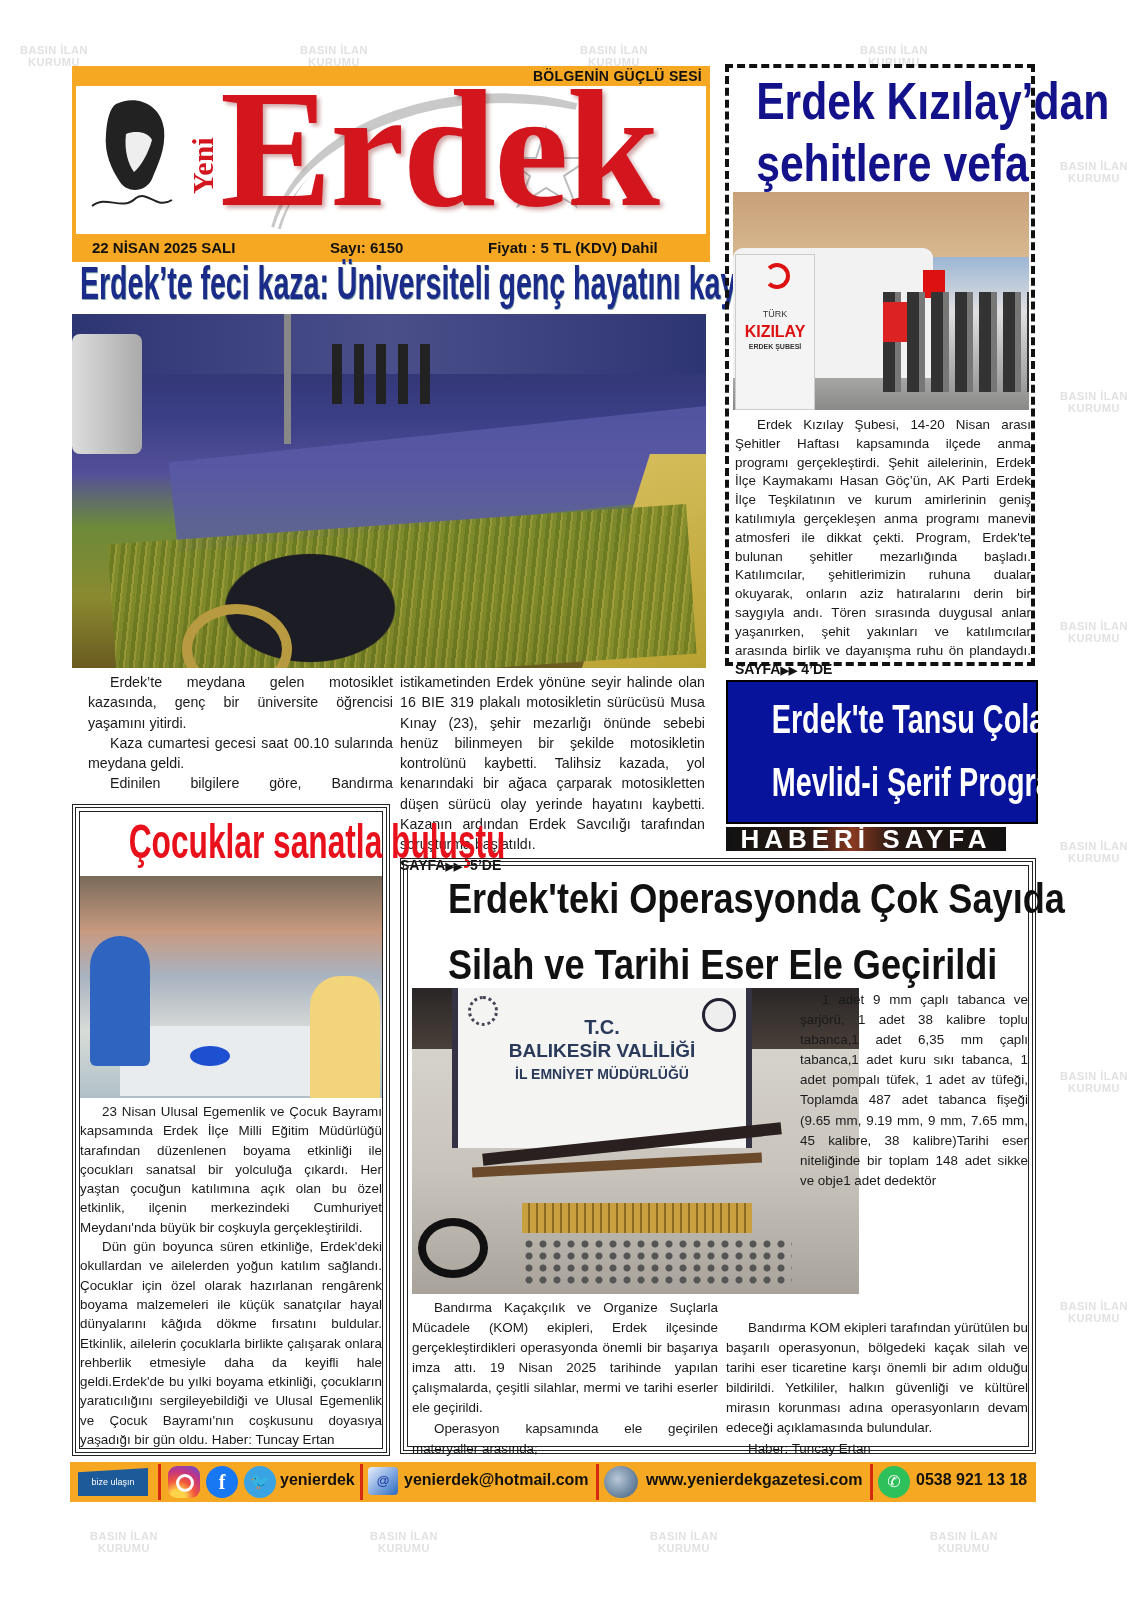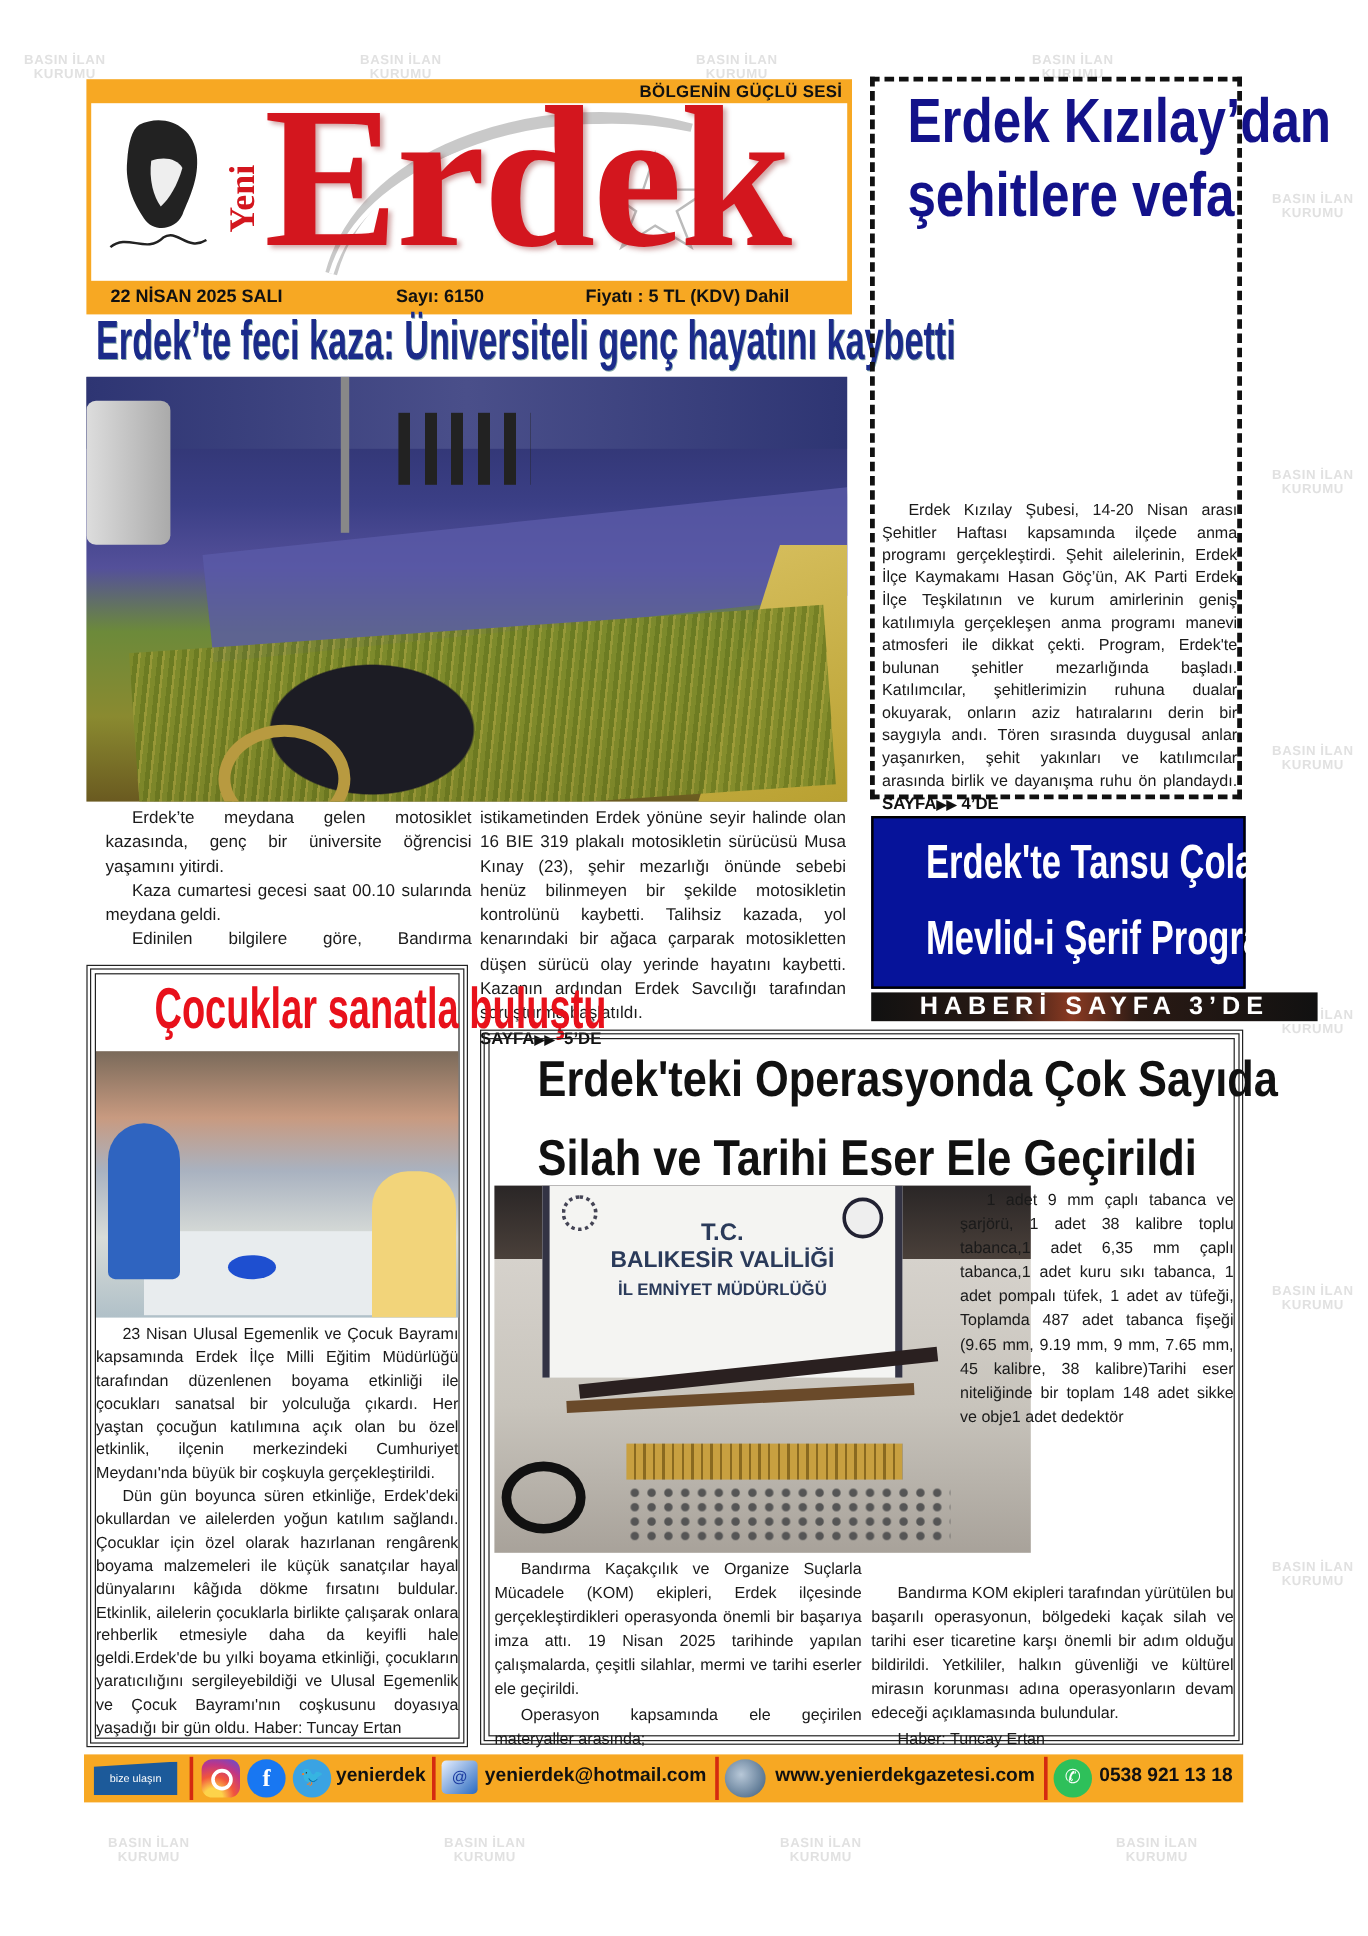--- a/index.html
+++ b/index.html
@@ -54,21 +54,21 @@
   #kizilay-photo .banner .crescent { position:absolute; left:28px; top:8px; width:26px; height:26px; border:4px solid #d11; border-radius:50%; border-left-color:transparent; }
   #kizilay-photo .banner .k { position:absolute; left:4px; top:68px; font-size:16px; font-weight:bold; color:#d11; }
   #kizilay-photo .flag { position:absolute; left:190px; top:78px; width:22px; height:28px; background:#d11; }
   #kizilay-photo .crowd { position:absolute; left:150px; top:100px; width:146px; height:100px; background: repeating-linear-gradient(90deg,#333 0 12px,#777 12px 18px,transparent 18px 24px);}
   #kizilay-photo .vest { position:absolute; left:150px; top:110px; width:24px; height:40px; background:#d22;}
   #kizilay-text { position: absolute; left: 6px; top: 348px; width: 296px; font-size: 13.4px; line-height: 18.8px; }
 
   
   #tansu-box { left: 726px; top: 680px; width: 312px; height: 144px; background: #06139a; border: 2px solid #000; }
   #tansu-title { position: absolute; left: 0; top: 6px; width: 312px; text-align: center; font-size: 40px; line-height: 63px; font-weight: bold; color: #fff; transform: scaleX(0.72); transform-origin: center top; white-space: nowrap; }
-  #tansu-ref { left: 726px; top: 827px; width: 372px; height: 24px; background: linear-gradient(90deg,#111 0%,#2a1a14 30%,#8a3a22 45%,#2a1a14 60%,#111 100%); color: #fff; font-weight: bold; font-size: 21px; letter-spacing: 5px; text-align: center; line-height: 24px; }
+  #tansu-ref { left: 726px; top: 827px; width: 280px; height: 24px; background: linear-gradient(90deg,#111 0%,#2a1a14 30%,#8a3a22 45%,#2a1a14 60%,#111 100%); color: #fff; font-weight: bold; font-size: 26px; letter-spacing: 5px; text-align: center; line-height: 24px; }
 
   
   #cocuk-box { left: 72px; top: 804px; width: 318px; height: 652px; border: 4px double #222; outline: 1px solid #222; outline-offset: -8px; }
   #cocuk-title { position: absolute; left: 0; top: 6px; width: 310px; text-align: center; font-size: 48px; font-weight: bold; color: #e8111b; transform: scaleX(0.66); transform-origin: center top; white-space: nowrap; }
   #cocuk-photo { position: absolute; left: 4px; top: 68px; width: 302px; height: 222px; background: linear-gradient(180deg,#7a6a5a 0%,#c89a80 25%,#a9b2c0 45%,#d8dcd8 70%,#b0c0c8 100%); }
   #cocuk-photo .kid { position:absolute; left:10px; top:60px; width:60px; height:130px; background:#2f64c0; border-radius:30px 30px 6px 6px; }
   #cocuk-photo .table { position:absolute; left:40px; top:150px; width:200px; height:70px; background:#e8ecee; }
   #cocuk-photo .girl { position:absolute; left:230px; top:100px; width:70px; height:122px; background:#f2d47a; border-radius:30px 30px 0 0;}
   #cocuk-photo .paint { position:absolute; left:110px; top:170px; width:40px; height:20px; background:#1e4fd0; border-radius:50%; }
   #cocuk-text { position: absolute; left: 4px; top: 294px; width: 302px; font-size: 13.4px; line-height: 19.3px; }
@@ -216,20 +216,32 @@
   <div class="page-ref" style="margin-right:4px;">
     <span>SAYFA</span><span class="arrow">▶▶</span>&nbsp;&nbsp;<span>5’DE</span>
   </div>
 </div>
 
 <div id="kizilay-box" class="abs">
   <div id="kizilay-title">
     <div>Erdek Kızılay’dan</div>
     <div>şehitlere vefa</div>
   </div>
+  <div id="kizilay-photo" class="photo">
+    <div class="truck"></div>
+    <div class="flag"></div>
+    <div class="crowd"></div>
+    <div class="vest"></div>
+    <div class="banner">
+      <div class="crescent"></div>
+      <div style="position:absolute;left:0;top:54px;width:100%;text-align:center;font-size:9px;color:#333;">TÜRK</div>
+      <div class="k" style="left:0;width:100%;text-align:center;">KIZILAY</div>
+      <div style="position:absolute;left:0;top:88px;width:100%;text-align:center;font-size:7px;color:#333;font-weight:bold;">ERDEK ŞUBESİ</div>
+    </div>
+  </div>
   <div id="kizilay-text" class="body-text">
     <p><span>Erdek Kızılay Şubesi, 14-20 Nisan arası Şehitler Haftası kapsamında ilçede anma programı gerçekleştirdi. Şehit ailelerinin, Erdek İlçe Kaymakamı Hasan Göç’ün, AK Parti Erdek İlçe Teşkilatının ve kurum amirlerinin geniş katılımıyla gerçekleşen anma programı manevi atmosferi ile dikkat çekti. Program, Erdek'te bulunan şehitler mezarlığında başladı. Katılımcılar, şehitlerimizin ruhuna dualar okuyarak, onların aziz hatıralarını derin bir saygıyla andı. Tören sırasında duygusal anlar yaşanırken, şehit yakınları ve katılımcılar arasında birlik ve dayanışma ruhu ön plandaydı.</span>
       <span class="page-ref" style="display:inline;"><span>SAYFA</span><span class="arrow">▶▶</span> <span>4’DE</span></span>
     </p>
   </div>
 </div>
 
 <div id="tansu-box" class="abs">
   <div id="tansu-title">
     <div>Erdek'te Tansu Çolak Anısına</div>

